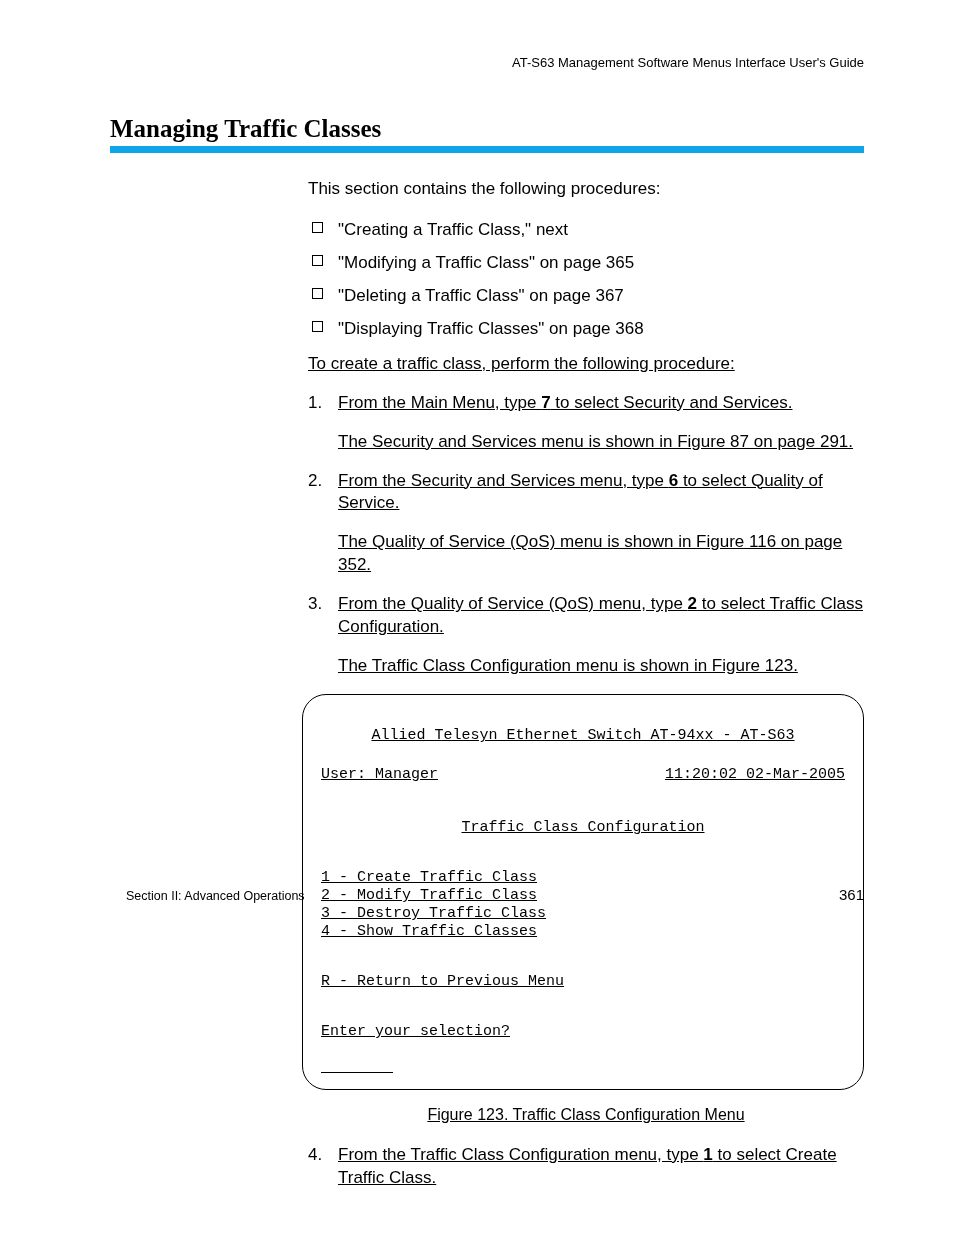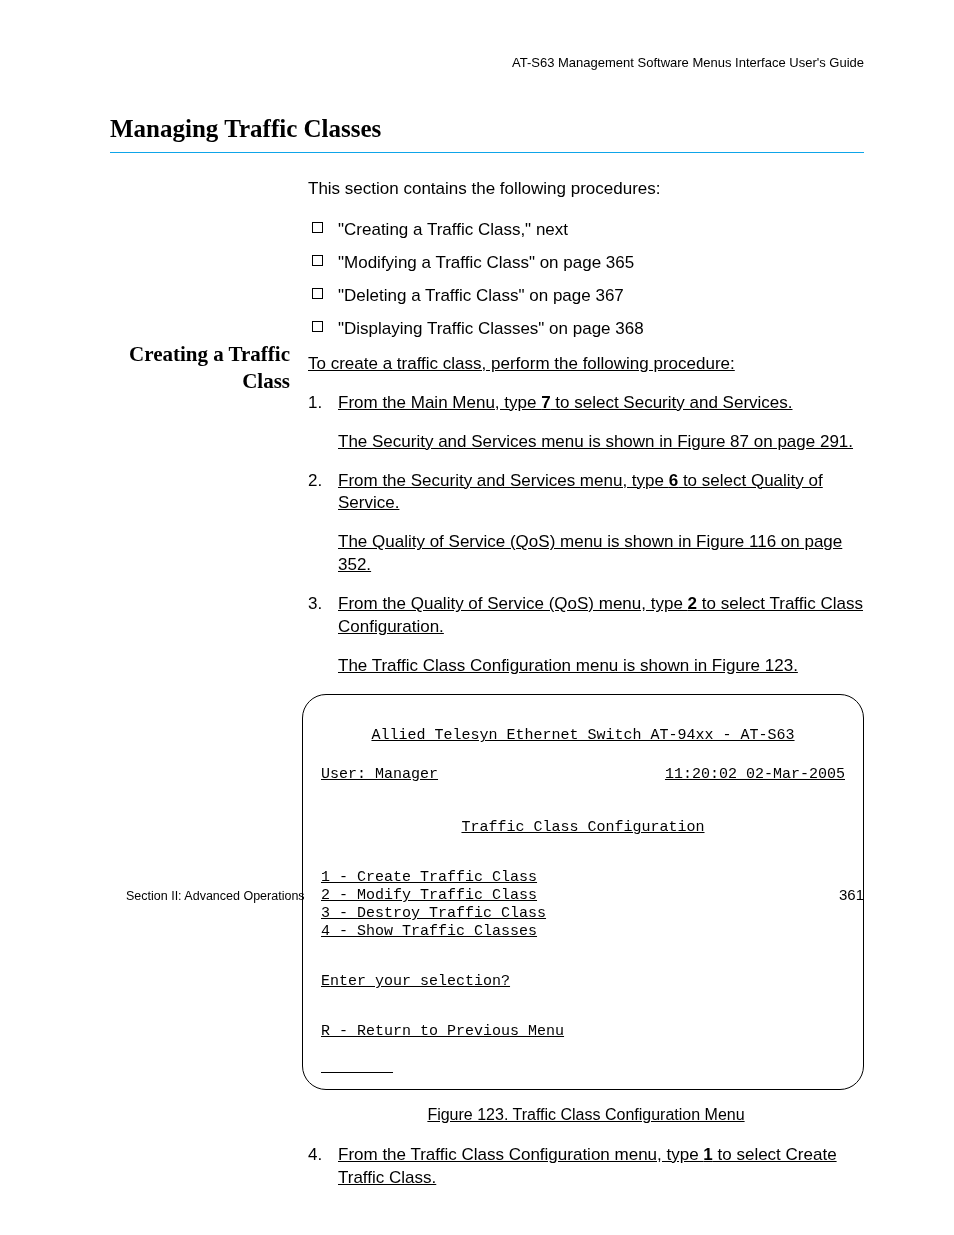--- a/index.html
+++ b/index.html
@@ -23,22 +23,21 @@
     position: absolute;
     top: 54px;
     right: 90px;
     font-size: 13px;
   }
   .section-title {
     position: absolute;
     top: 112px;
     left: 110px;
     right: 90px;
-    border-bottom: 1px solid #0ea5e9;
-    padding-bottom: 6px;
+    border-bottom: 7px solid #0ea5e9;
     font-family: "Times New Roman", Times, serif;
     font-weight: bold;
     font-size: 25px;
   }
   .body-col {
     position: absolute;
     top: 178px;
     left: 308px;
     right: 90px;
   }
@@ -140,21 +139,20 @@
 </style>
 </head>
 <body>
 
 <div class="page">
 
   <div class="running-head">AT-S63 Management Software Menus Interface User's Guide</div>
 
   <div class="section-title">Managing Traffic Classes</div>
 
-  <div class="side-heading">Creating a Traffic Class</div>
 
   <div class="body-col">
 
     <div class="intro">This section contains the following procedures:</div>
 
     <ul class="bullets">
       <li><span class="bx"></span><span>"Creating a Traffic Class,"  next</span></li>
       <li><span class="bx"></span><span>"Modifying a Traffic Class" on page 365</span></li>
       <li><span class="bx"></span><span>"Deleting a Traffic Class" on page 367</span></li>
       <li><span class="bx"></span><span>"Displaying Traffic Classes" on page 368</span></li>
@@ -180,22 +178,22 @@
           <div class="result">The Traffic Class Configuration menu is shown in Figure 123.</div>
         </li>
       </ol>
 
       <div class="terminal-wrap">
         <div class="terminal">
 <div class="term-line1">Allied Telesyn Ethernet Switch AT-94xx - AT-S63</div>
 <div class="term-row"><span>User: Manager</span><span>11:20:02 02-Mar-2005</span></div>
 <div class="term-center">Traffic Class Configuration</div>
 <div class="term-block"><div>1 - Create Traffic Class</div><div>2 - Modify Traffic Class</div><div>3 - Destroy Traffic Class</div><div>4 - Show Traffic Classes</div></div>
+<div class="term-gap">R - Return to Previous Menu</div>
 <div class="term-gap">Enter your selection?</div>
-<div class="term-gap">R - Return to Previous Menu</div>
         </div>
       </div>
 
       <div class="fig-caption">Figure 123. Traffic Class Configuration Menu</div>
 
       <ol class="steps">
         <li>
           <span class="num">4.</span>
           <span><span>From the Traffic Class Configuration menu, type </span><b class="key">1</b><span> to select Create Traffic Class.</span></span>
         </li>

